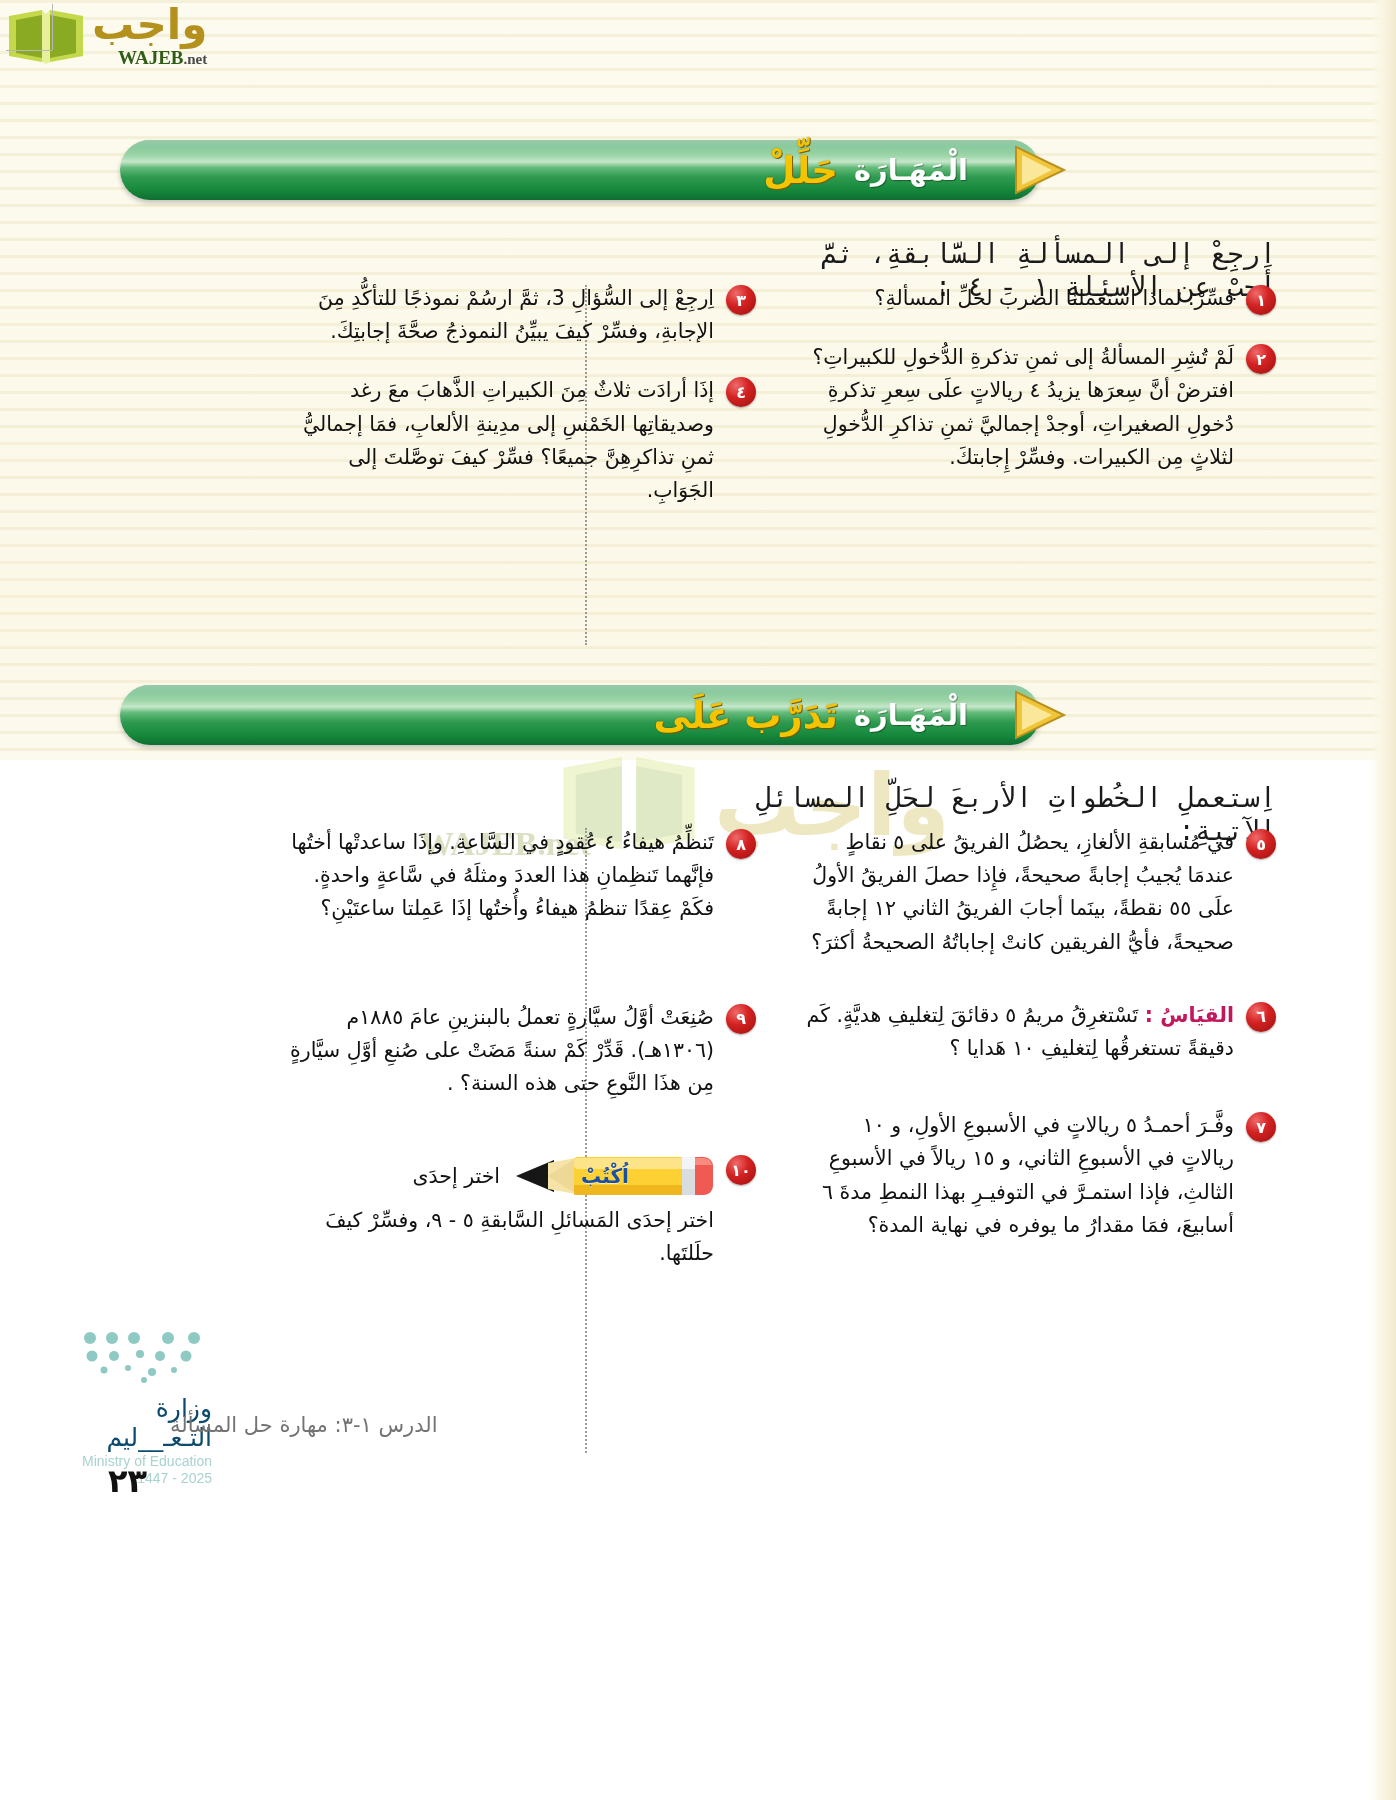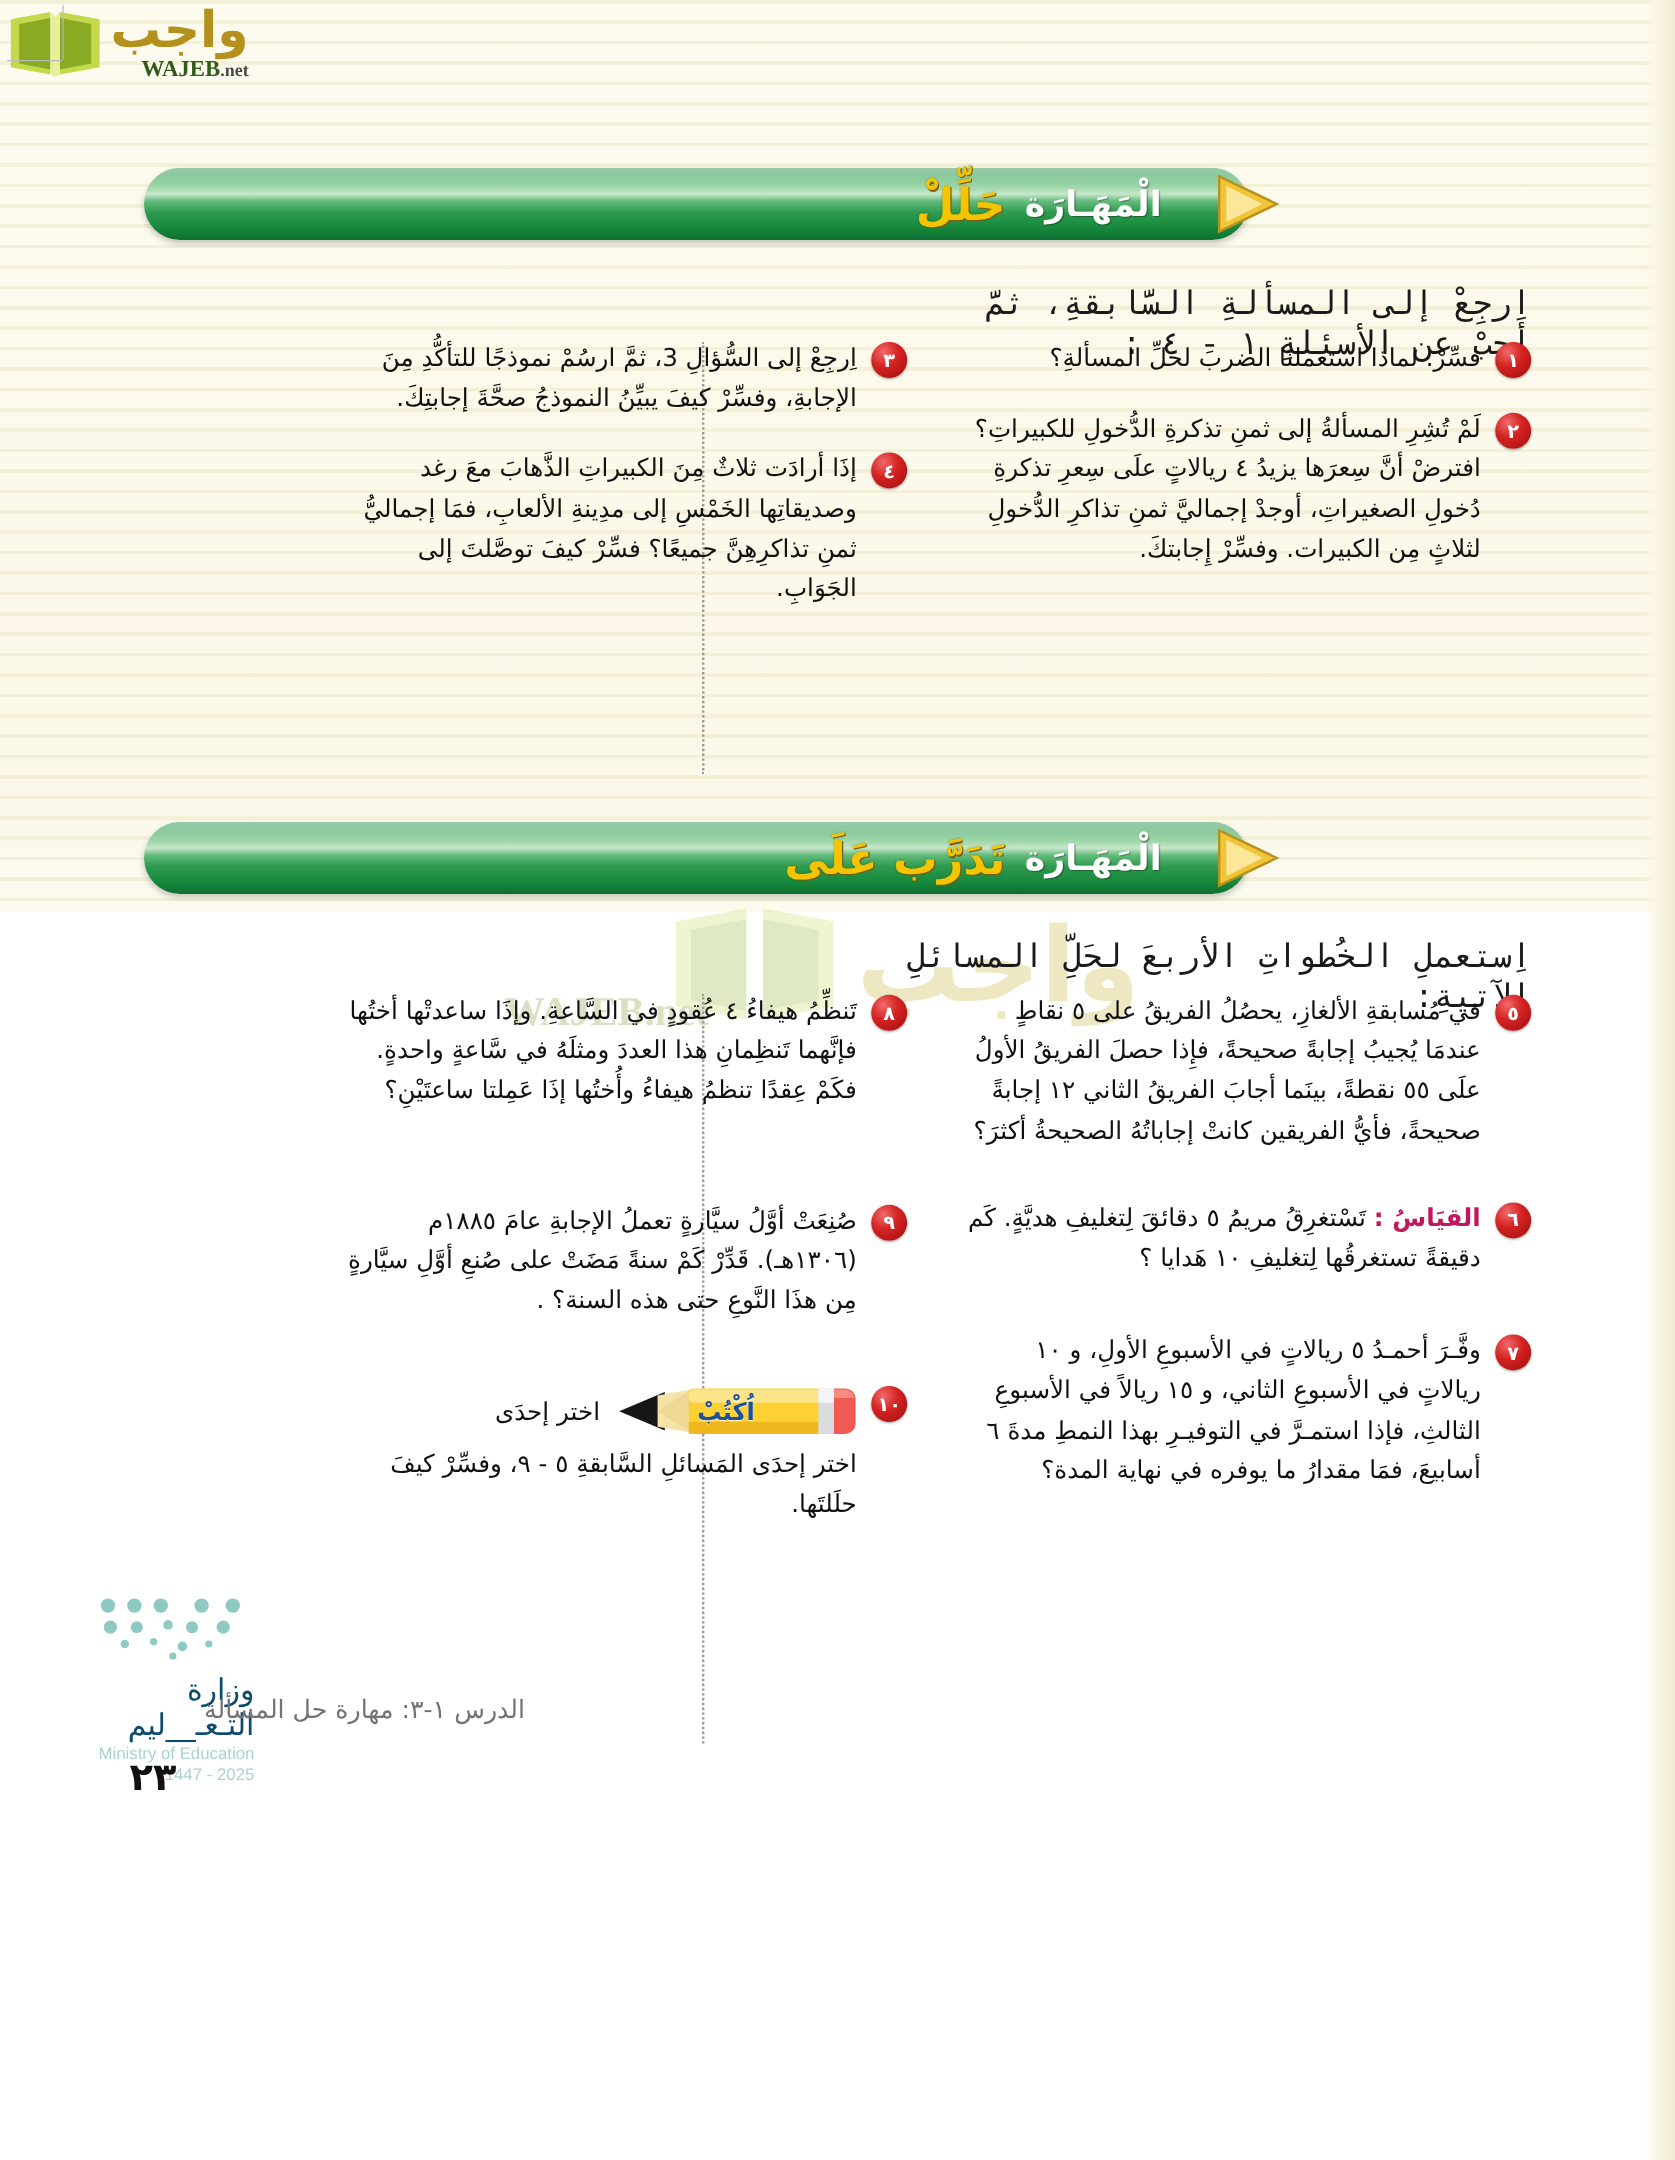--- a/index.html
+++ b/index.html
@@ -248,21 +248,21 @@
   </div>
 </div>
 
 <div class="col" style="right:640px;top:826px;width:470px;">
   <div class="q">
     <div class="num">٨</div>
     <div class="qtxt">تَنظِّمُ هيفاءُ ٤ عُقودٍ في السَّاعةِ. وإذَا ساعدتْها أختُها فإنَّهما تَنظِمانِ هذا العددَ ومثلَهُ في سَّاعةٍ واحدةٍ. فكَمْ عِقدًا تنظمُ هيفاءُ وأُختُها إذَا عَمِلتا ساعتَيْنِ؟</div>
   </div>
   <div class="q" style="margin-top:75px;">
     <div class="num">٩</div>
-    <div class="qtxt">صُنِعَتْ أوَّلُ سيَّارةٍ تعملُ الإجابةِ عامَ ١٨٨٥م (١٣٠٦هـ). قَدِّرْ كَمْ سنةً مَضَتْ على صُنعِ أوَّلِ سيَّارةٍ مِن هذَا النَّوعِ حتى هذه السنة؟ .</div>
+    <div class="qtxt">صُنِعَتْ أوَّلُ سيَّارةٍ تعملُ بالبنزينِ عامَ ١٨٨٥م (١٣٠٦هـ). قَدِّرْ كَمْ سنةً مَضَتْ على صُنعِ أوَّلِ سيَّارةٍ مِن هذَا النَّوعِ حتى هذه السنة؟ .</div>
   </div>
   <div class="q" style="margin-top:52px;">
     <div class="num">١٠</div>
     <div class="qtxt">
       <div class="write-row">
         <span class="pencil">
           <svg width="200" height="48" viewBox="0 0 200 48">
 
             <path d="M2 24 L40 8 L40 40 Z" fill="#161616"></path>
 

